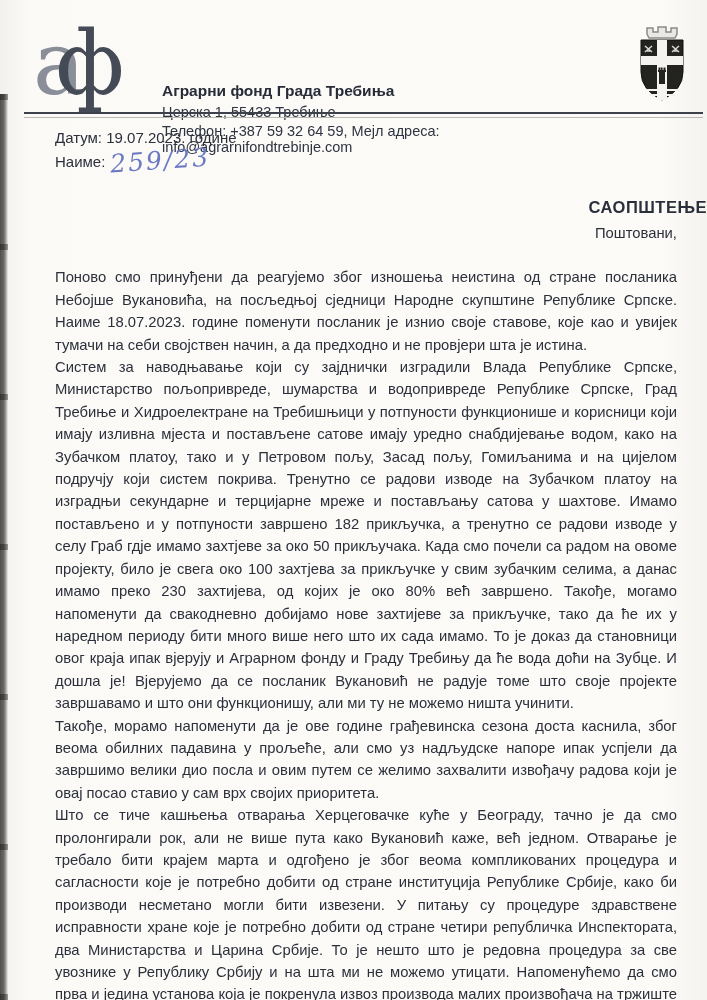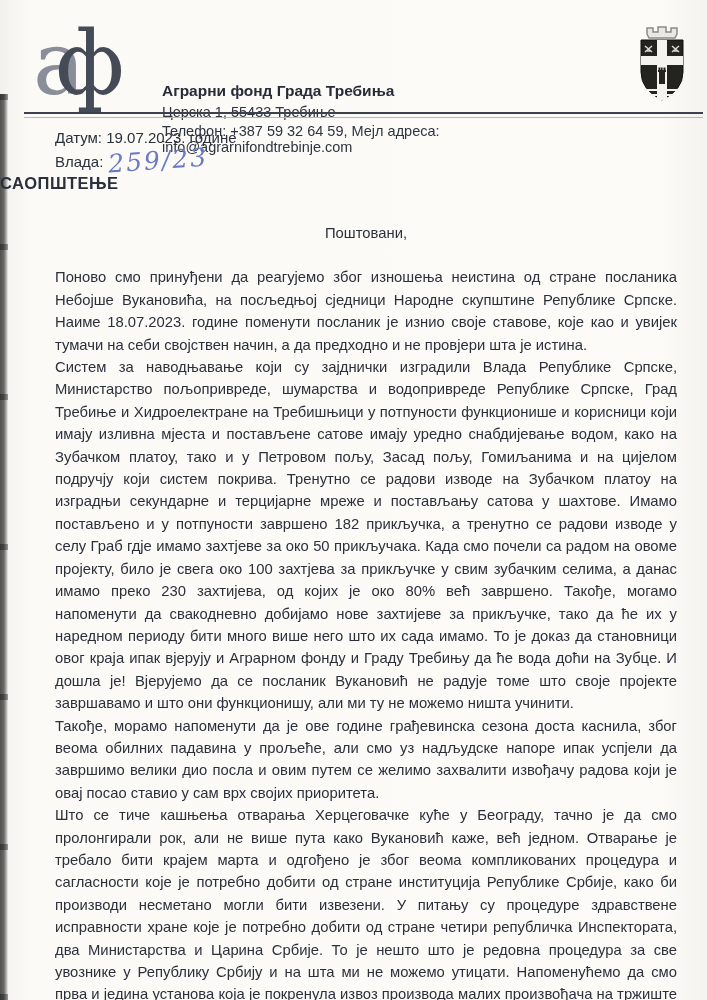--- a/index.html
+++ b/index.html
@@ -44,32 +44,32 @@
   .meta-row{height:23px;line-height:23px;}
   .handwritten{
     display:inline-block;
     font-family:"DejaVu Serif", serif;font-style:italic;
     color:#6b79c4;font-size:25px;line-height:20px;
     transform:rotate(-4deg) translateY(2px);
     letter-spacing:2px;
   }
   
   .doc-title{
-    position:absolute;left:0;top:174px;width:707px;
-    text-align:left;font-size:16.5px;font-weight:bold;
+    position:absolute;left:0;top:198px;width:707px;
+    text-align:right;font-size:16.5px;font-weight:bold;
     letter-spacing:.5px;color:#2a2f3b;
   }
   
   .body-text{
     position:absolute;left:55px;top:222px;width:622px;
     font-size:14.8px;line-height:22.4px;text-align:justify;
     color:#2b303b;
   }
   .body-text p{margin:0;}
-  .salutation{margin-bottom:22px !important;text-align:center;}
+  .salutation{margin-bottom:22px !important;text-align:right;}
   .red-underline{
     text-decoration:underline;
     text-decoration-color:#e13b2f;
     text-decoration-thickness:3.5px;
     text-underline-offset:5px;
     -webkit-text-decoration-skip-ink:none;
     text-decoration-skip-ink:none;
   }
   .arms svg{display:block;width:62px;height:90px;}
 </style>
@@ -121,21 +121,21 @@
 
     <div class="header-rule"></div>
   </div>
 
   <div class="meta">
     <div class="meta-row">
       <span>Датум:</span>
       <span>19.07.2023. године</span>
     </div>
     <div class="meta-row">
-      <span>Влада:</span>
+      <span>Наиме:</span>
       <span class="handwritten">259/23</span>
     </div>
   </div>
 
   <div class="doc-title">САОПШТЕЊЕ</div>
 
   <div class="body-text">
     <p class="salutation">Поштовани,</p>
     <p>Поново смо принуђени да реагујемо због изношења неистина од стране посланика Небојше Вукановића, на посљедњој сједници Народне скупштине Републике Српске. Наиме 18.07.2023. године поменути посланик је изнио своје ставове, које као и увијек тумачи на себи својствен начин, а да предходно и не провјери шта је истина.</p>
     <p>Систем за наводњавање који су зајднички изградили Влада Републике Српске, Министарство пољопривреде, шумарства и водопривреде Републике Српске, Град Требиње и Хидроелектране на Требишњици у потпуности функционише и корисници који имају изливна мјеста и постављене сатове имају уредно снабдијевање водом, како на Зубачком платоу, тако и у Петровом пољу, Засад пољу, Гомиљанима и на цијелом подручју који систем покрива. Тренутно се радови изводе на Зубачком платоу на изградњи секундарне и терцијарне мреже и постављању сатова у шахтове. Имамо постављено и у потпуности завршено 182 прикључка, а тренутно се радови изводе у селу Граб гдје имамо захтјеве за око 50 прикључака. Када смо почели са радом на овоме пројекту, било је свега око 100 захтјева за прикључке у свим зубачким селима, а данас имамо преко 230 захтијева, од којих је око 80% већ завршено. Такође, могамо напоменути да свакодневно добијамо нове захтијеве за прикључке, тако да ће их у наредном периоду бити много више него што их сада имамо. То је доказ да становници овог краја ипак вјерују и Аграрном фонду и Граду Требињу да ће вода доћи на Зубце. И дошла је! Вјерујемо да се посланик Вукановић не радује томе што своје пројекте завршавамо и што они функционишу, али ми ту не можемо ништа учинити.</p>

